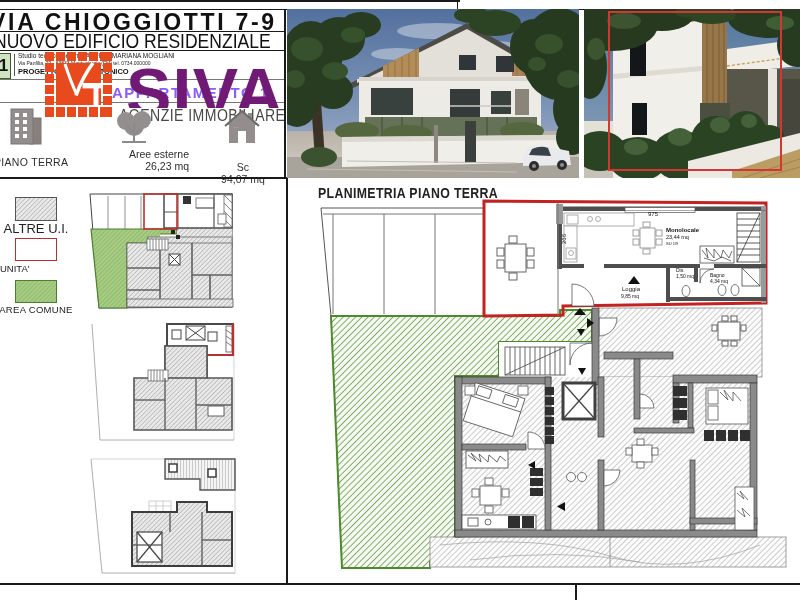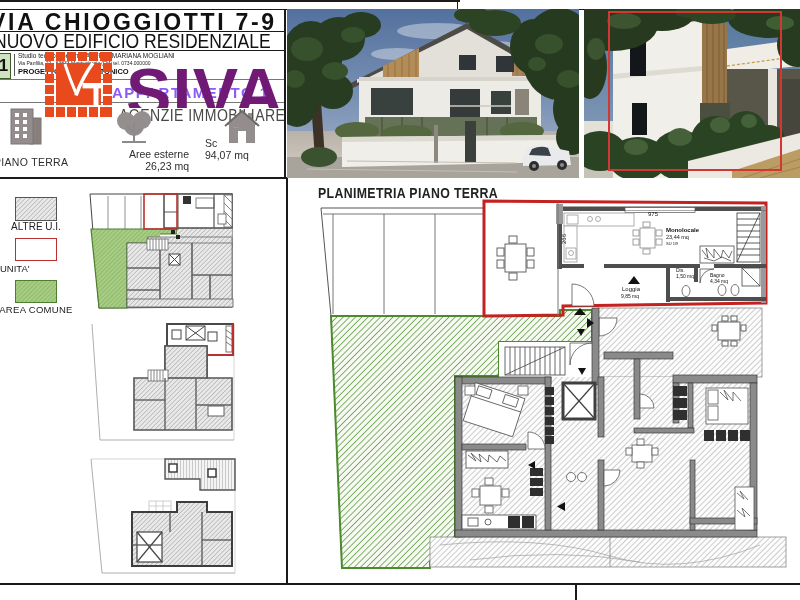--- a/index.html
+++ b/index.html
@@ -117,21 +117,21 @@
 <div class="abs" style="left:85px;top:149px;width:104px;text-align:right;font-size:10.5px;color:#2e2e2e;line-height:11.5px">Aree esterne<br>26,23 mq</div>
 
 <svg class="abs" style="left:224px;top:109px" width="36" height="36" viewBox="0 0 36 36">
   <path d="M 18 2 L 34 16 L 31 16 L 31 34 L 5 34 L 5 16 L 2 16 Z" fill="#938e8d"></path>
   <rect x="24" y="4" width="4" height="8" fill="#938e8d"></rect>
   <path d="M 1 17 L 18 2 L 35 17" fill="none" stroke="#6e6a68" stroke-width="2"></path>
   <rect x="14" y="22" width="8" height="12" fill="#fff"></rect>
   <rect x="9" y="18" width="6" height="0.1" fill="#fff"></rect>
 </svg>
 
-<div class="abs" style="left:205px;top:138px;width:76px;font-size:10.5px;color:#2e2e2e;line-height:11.5px">Sc<br>94,07 mq</div>
+<div class="abs" style="left:205px;top:162px;width:76px;text-align:center;font-size:10.5px;color:#2e2e2e;line-height:11.5px">Sc<br>94,07 mq</div>
 
 <div class="hline" style="left:0;top:177px;width:287px;height:1.5px"></div>
 
 <div class="vline" style="left:284px;top:9px;width:1.5px;height:170px"></div>
 
 <svg class="abs" style="left:287px;top:9px" width="292" height="169" viewBox="0 0 292 169">
   <defs>
     <linearGradient id="sky1" x1="0" y1="0" x2="0" y2="1">
       <stop offset="0" stop-color="#53719e"></stop>
         <stop offset="0.55" stop-color="#7b92b5"></stop>
@@ -367,21 +367,21 @@
     </pattern>
   </defs>
 </svg>
 
 <div class="abs" style="left:15px;top:197px;width:40px;height:22px;border:1.2px solid #555">
   <svg width="40" height="22">
       <rect width="40" height="22" fill="url(#hgray2)"></rect>
     </svg>
 </div>
 
-<div class="abs" style="left:0px;top:221px;width:72px;text-align:center;font-size:10px;color:#222">ALTRE U.I.</div>
+<div class="abs" style="left:0px;top:221px;width:72px;text-align:center;font-size:13px;color:#222">ALTRE U.I.</div>
 
 <div class="abs" style="left:15px;top:238px;width:40px;height:21px;border:1.6px solid #b8312e;background:#fff"></div>
 
 <div class="abs" style="left:0px;top:263px;width:72px;text-align:left;font-size:9.5px;color:#222">UNITA'</div>
 
 <div class="abs" style="left:15px;top:280px;width:40px;height:21px;border:1.2px solid #4c7f2e">
   <svg width="40" height="21">
       <rect width="40" height="21" fill="url(#hgreen2)"></rect>
     </svg>
 </div>

